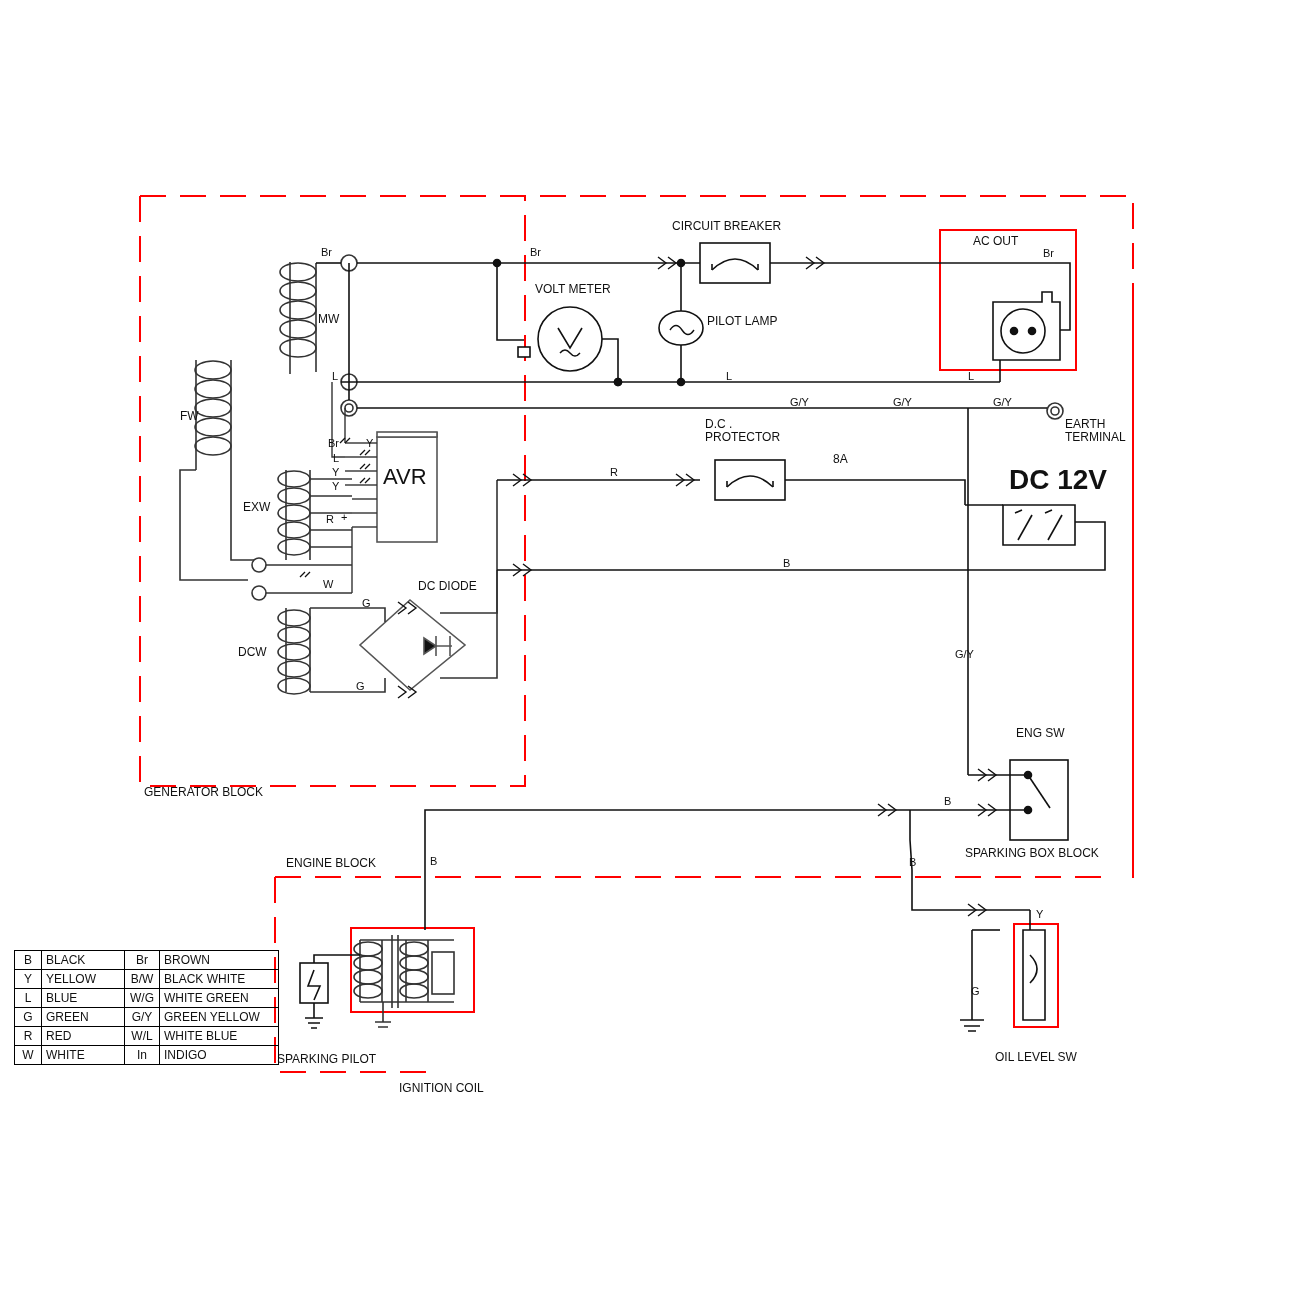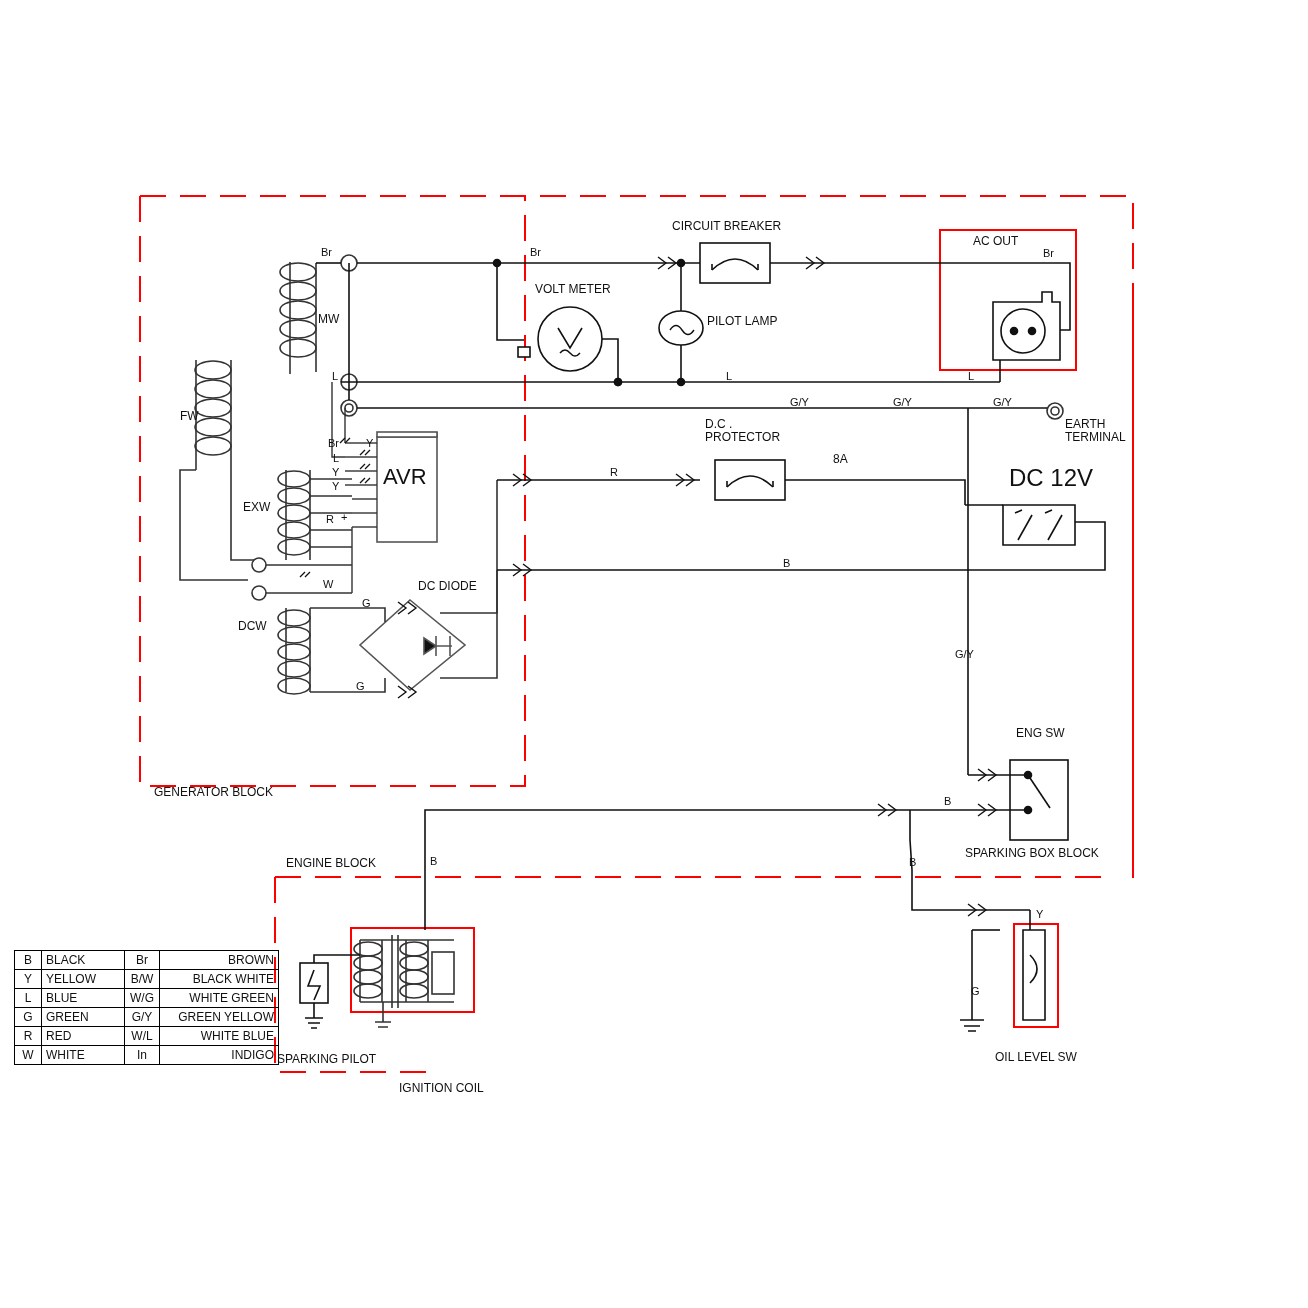--- a/index.html
+++ b/index.html
@@ -1,29 +1,29 @@
 <!DOCTYPE html>
 <html><head>
 <meta charset="utf-8">
 <style>
   html,body{margin:0;padding:0;background:#ffffff;}
   #page{position:relative;width:1308px;height:1308px;background:#fff;
         font-family:"Liberation Sans", sans-serif;color:#111;}
   .lbl{position:absolute;font-size:12px;line-height:1.1;white-space:nowrap;}
   .lbl.sm{font-size:11px;}
-  .lbl.big{font-size:24px;font-weight:normal;}
+  .lbl.big{font-size:28px;font-weight:bold;}
   .lbl.avr{font-size:22px;}
   svg{position:absolute;left:0;top:0;}
   #legend{position:absolute;left:14px;top:950px;border-collapse:collapse;
           font-size:12px;}
   #legend td{border:1px solid #000;padding:1px 4px;height:16px;}
   #legend td.code{width:18px;text-align:center;}
   #legend td.name{width:74px;margin-top:7px;}
   #legend td.code2{width:26px;text-align:center;}
-  #legend td.name2{width:110px;text-align:right;}
+  #legend td.name2{width:110px;}
 </style>
 </head>
 <body>
 
 <div id="page">
 
   <svg width="1308" height="1308">
     <defs>
       <marker id="dot" markerWidth="6" markerHeight="6" refX="3" refY="3">
         <circle cx="3" cy="3" r="2.5" fill="#000"></circle>
@@ -294,28 +294,28 @@
   <div class="lbl" style="left:705px;top:418px;">D.C .<br>PROTECTOR</div>
   <div class="lbl" style="left:793px;top:453px;margin-left:40px;">8A</div>
   <div class="lbl big" style="left:1009px;top:465px;">DC 12V</div>
   <div class="lbl avr" style="left:383px;top:465px;">AVR</div>
   <div class="lbl" style="left:418px;top:580px;">DC DIODE</div>
   <div class="lbl" style="left:1016px;top:727px;">ENG SW</div>
   <div class="lbl" style="left:995px;top:1051px;">OIL LEVEL SW</div>
   <div class="lbl" style="left:399px;top:1082px;">IGNITION COIL</div>
   <div class="lbl" style="left:277px;top:1053px;">SPARKING PILOT</div>
 
-  <div class="lbl" style="left:154px;top:786px;">GENERATOR BLOCK</div>
+  <div class="lbl" style="left:144px;top:786px;">GENERATOR BLOCK</div>
   <div class="lbl" style="left:286px;top:857px;">ENGINE BLOCK</div>
   <div class="lbl" style="left:965px;top:847px;">SPARKING BOX BLOCK</div>
 
   <div class="lbl" style="left:318px;top:313px;">MW</div>
   <div class="lbl" style="left:180px;top:410px;">FW</div>
   <div class="lbl" style="left:243px;top:501px;">EXW</div>
-  <div class="lbl" style="left:238px;top:620px;">DCW</div>
+  <div class="lbl" style="left:238px;top:646px;">DCW</div>
 
   <div id="wire-labels">
       <div class="lbl sm" style="left: 321px; top: 246px;">Br</div>
       <div class="lbl sm" style="left: 530px; top: 246px;">Br</div>
       <div class="lbl sm" style="left: 1043px; top: 247px;">Br</div>
       <div class="lbl sm" style="left: 332px; top: 370px;">L</div>
       <div class="lbl sm" style="left: 726px; top: 370px;">L</div>
       <div class="lbl sm" style="left: 968px; top: 370px;">L</div>
       <div class="lbl sm" style="left: 790px; top: 396px;">G/Y</div>
       <div class="lbl sm" style="left: 893px; top: 396px;">G/Y</div>

